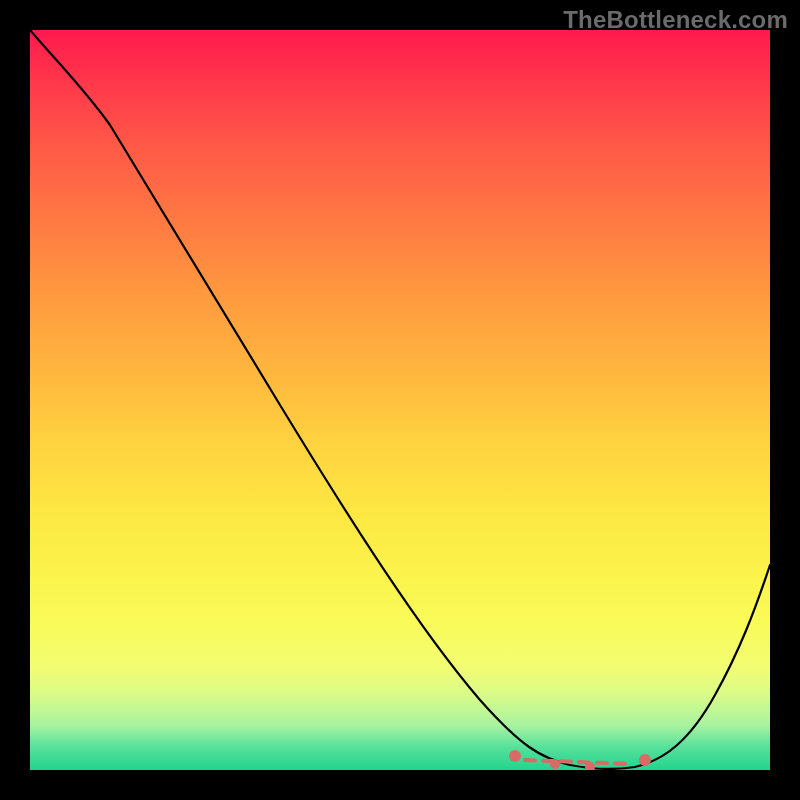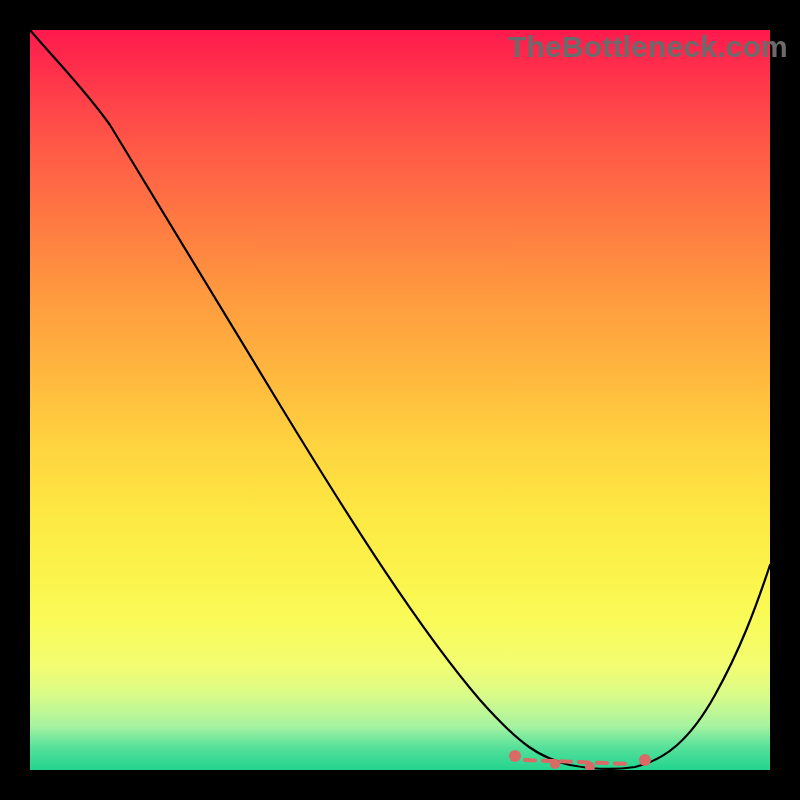--- a/index.html
+++ b/index.html
@@ -8,26 +8,25 @@
     position: relative;
     width: 800px;
     height: 800px;
     background: #000;
   }
   .watermark {
     position: absolute;
     top: 6px;
     right: 12px;
     font-family: Arial, sans-serif;
-    font-size: 30px;
+    font-size: 24px;
     font-weight: bold;
     color: #6b6b6b;
     letter-spacing: 0.2px;
     z-index: 10;
-    margin-top: 24px;
   }
   .plot-area {
     position: absolute;
     left: 30px;
     top: 30px;
     width: 740px;
     height: 740px;
     overflow: hidden;
   }
   .gradient {

